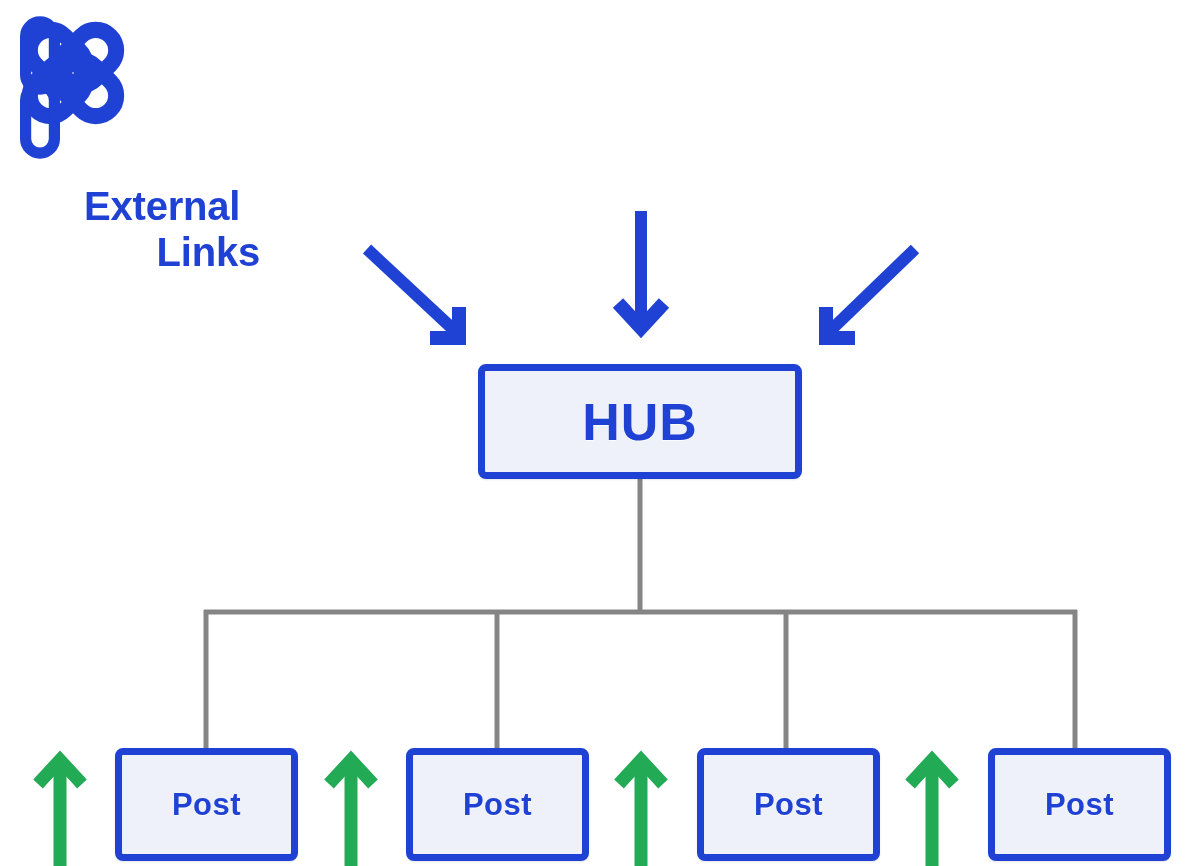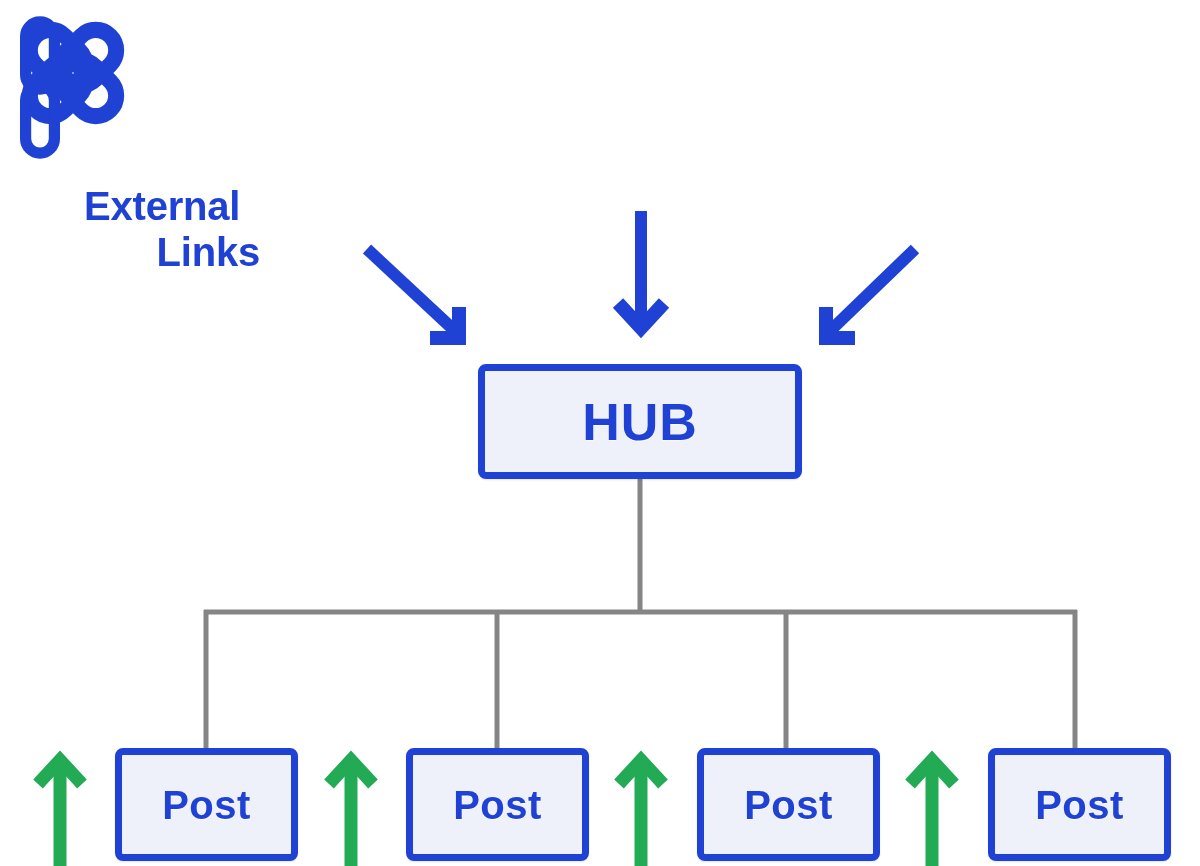--- a/index.html
+++ b/index.html
@@ -61,21 +61,21 @@
     font-size: 52px;
     letter-spacing: 1px;
   }
   .post-node {
     top: 748px;
     width: 183px;
     height: 113px;
     border-width: 7px;
   }
   .post-node .node-label {
-    font-size: 40px;
+    font-size: 31px;
   }
   #post-node-0 { left: 115px; }
   #post-node-1 { left: 406px; }
   #post-node-2 { left: 697px; }
   #post-node-3 { left: 988px; }
 
   
   #external-links-label {
     position: absolute;
     left: 34px;

